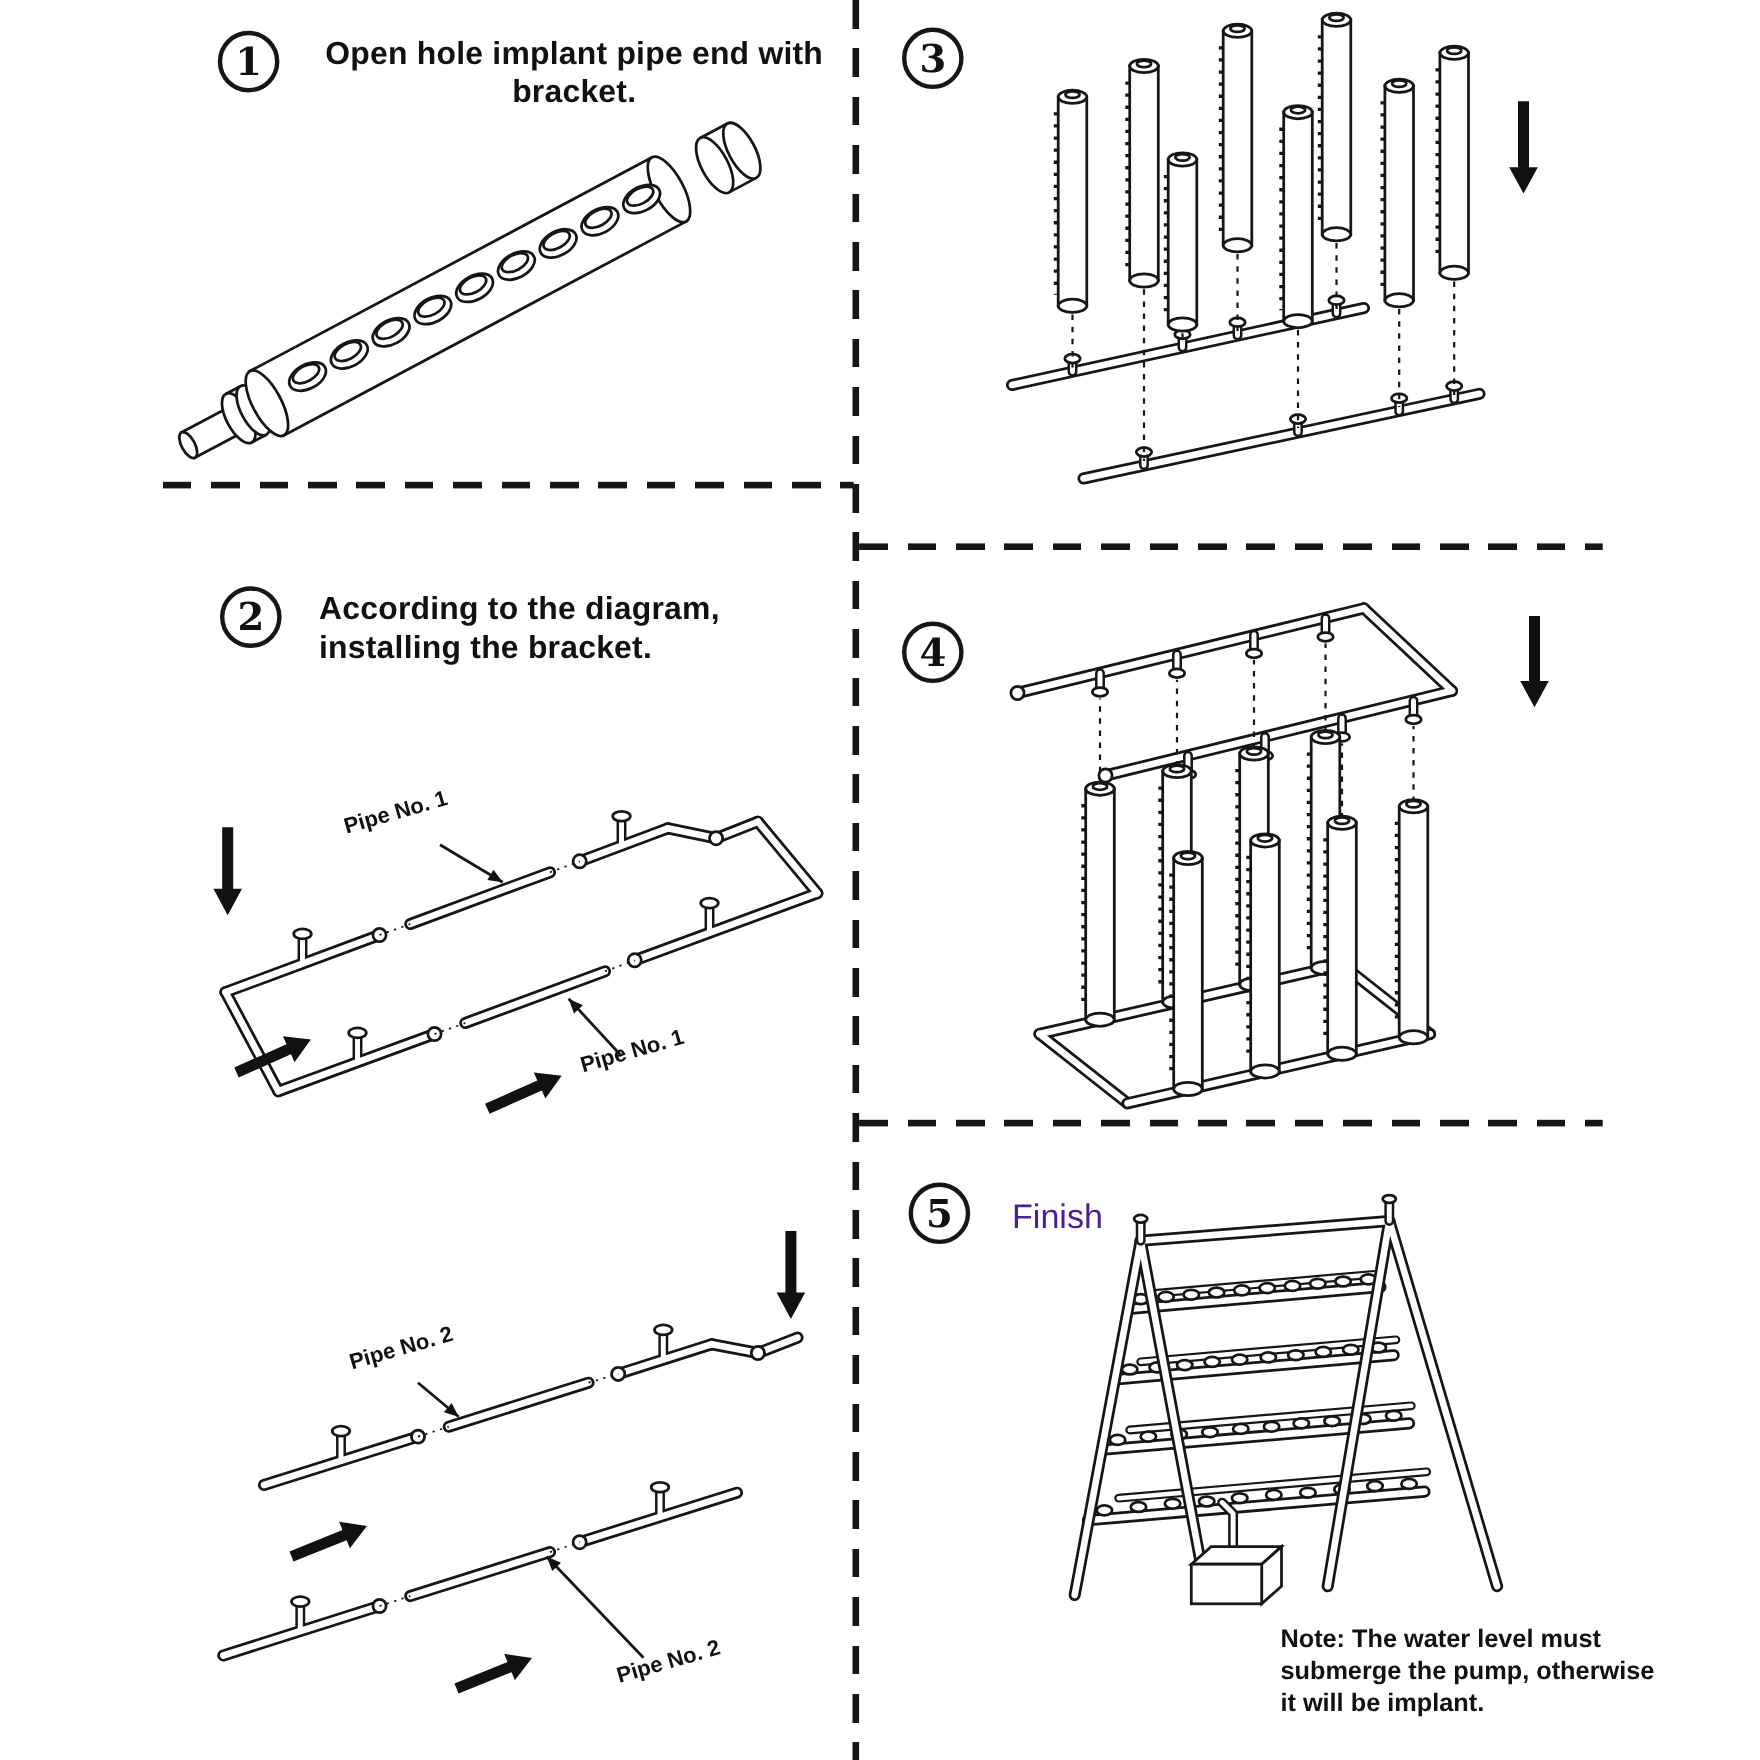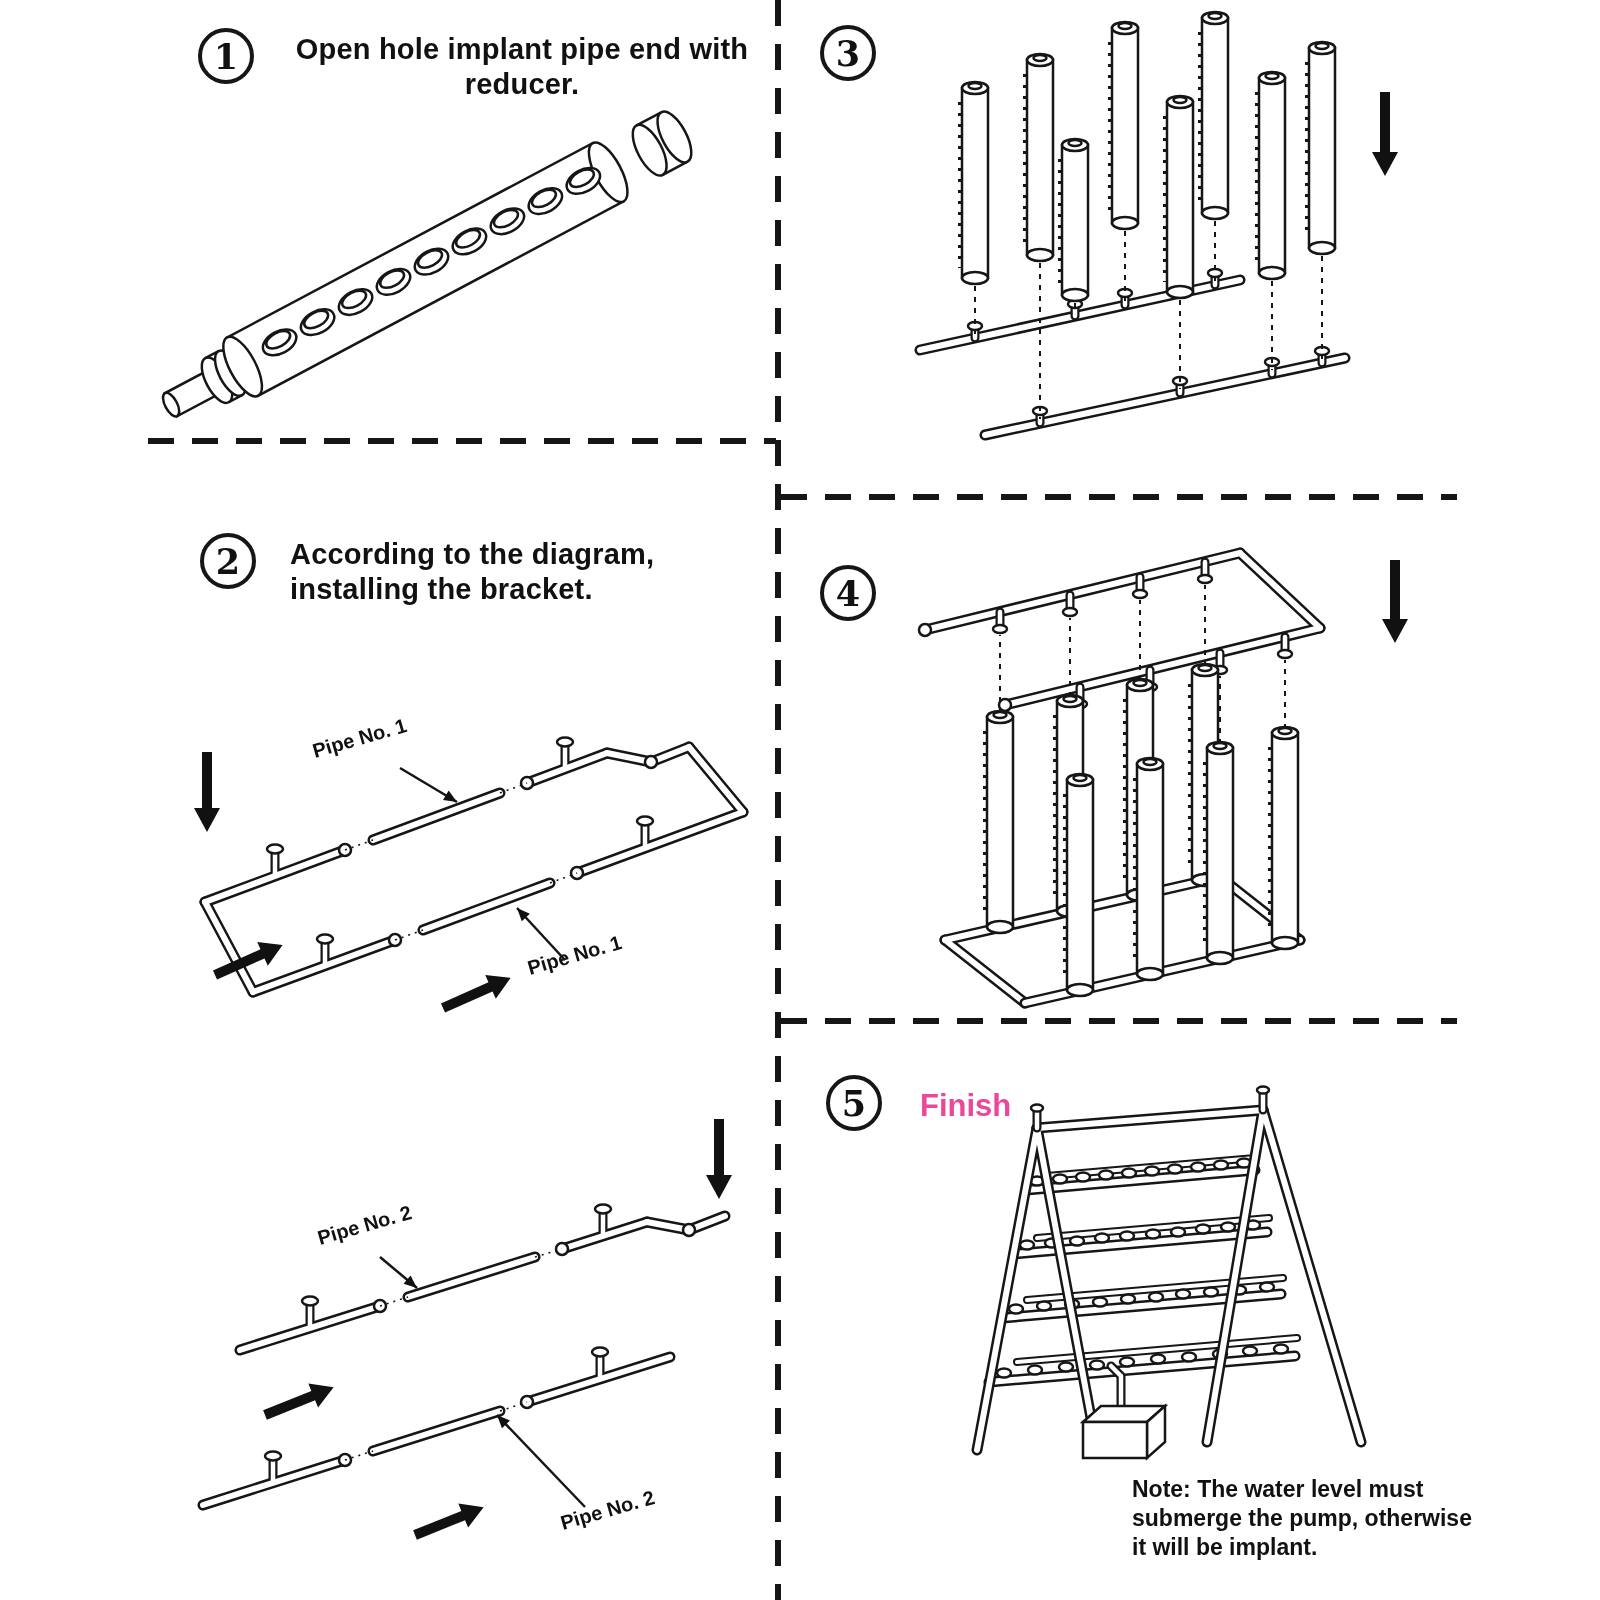--- a/index.html
+++ b/index.html
@@ -9,22 +9,22 @@
     font-family:"Liberation Sans", sans-serif; color:#161616; overflow:hidden;
   }
   .abs { position:absolute; }
   .step-circle {
     width:56px; height:56px; border:4px solid #161616; border-radius:50%;
     display:flex; align-items:center; justify-content:center;
     font-family:"DejaVu Serif", serif; font-weight:bold; font-size:35px; color:#111;
     background:#fff;
   }
   .instruction { font-weight:bold; font-size:29px; line-height:1.22; letter-spacing:.2px; color:#111; }
-  .caption { font-weight:bold; font-size:31px; color:#ec4899; }
-  .note { font-weight:bold; font-size:23px; line-height:1.26; color:#111; }
+  .caption { font-weight:normal; font-size:31px; color:#4c1d95; }
+  .note { font-weight:bold; font-size:23px; line-height:1.26; color:#111;margin-left:32px; }
   .divider-v { width:6px; background:repeating-linear-gradient(to bottom,#161616 0 26px,transparent 26px 44px); }
   .divider-h { height:6px; background:repeating-linear-gradient(to right,#161616 0 26px,transparent 26px 44px); }
 
   
   .pk  { stroke:#161616; stroke-width:11;  fill:none; stroke-linecap:round; stroke-linejoin:round; }
   .pw  { stroke:#ffffff; stroke-width:6;   fill:none; stroke-linecap:round; stroke-linejoin:round; }
   .pk2 { stroke:#161616; stroke-width:9;   fill:none; stroke-linecap:round; }
   .pw2 { stroke:#ffffff; stroke-width:4.5; fill:none; stroke-linecap:round; }
   .pk3 { stroke:#161616; stroke-width:8;   fill:none; stroke-linecap:round; }
   .pw3 { stroke:#ffffff; stroke-width:4;   fill:none; stroke-linecap:round; }
@@ -44,21 +44,21 @@
   <div class="abs divider-v" style="left:775px; top:0; height:1600px;"></div>
   <div class="abs divider-h" style="left:148px; top:438px; width:628px;"></div>
   <div class="abs divider-h" style="left:781px; top:494px; width:676px;"></div>
   <div class="abs divider-h" style="left:781px; top:1018px; width:676px;"></div>
 
   <div class="abs step-circle" style="left:198px; top:28px;">
     <span>1</span>
   </div>
   <div class="abs instruction" style="left:282px; top:32px; width:480px;text-align:center;">
     <div>Open hole implant pipe end with</div>
-    <div>reducer.</div>
+    <div>bracket.</div>
   </div>
 
   <svg class="abs" style="left:140px; top:80px;" width="600" height="360" viewBox="0 0 600 360">
     <g transform="translate(115,280) rotate(-28)">
 
       <rect x="-95" y="-13" width="52" height="26" class="fw"></rect>
       <ellipse cx="-95" cy="0" rx="6" ry="13" class="fw"></ellipse>
 
       <ellipse cx="-43" cy="0" rx="11" ry="25" class="fw"></ellipse>
       <path d="M-43,-25 L-28,-25 M-43,25 L-28,25" class="ln"></path>

